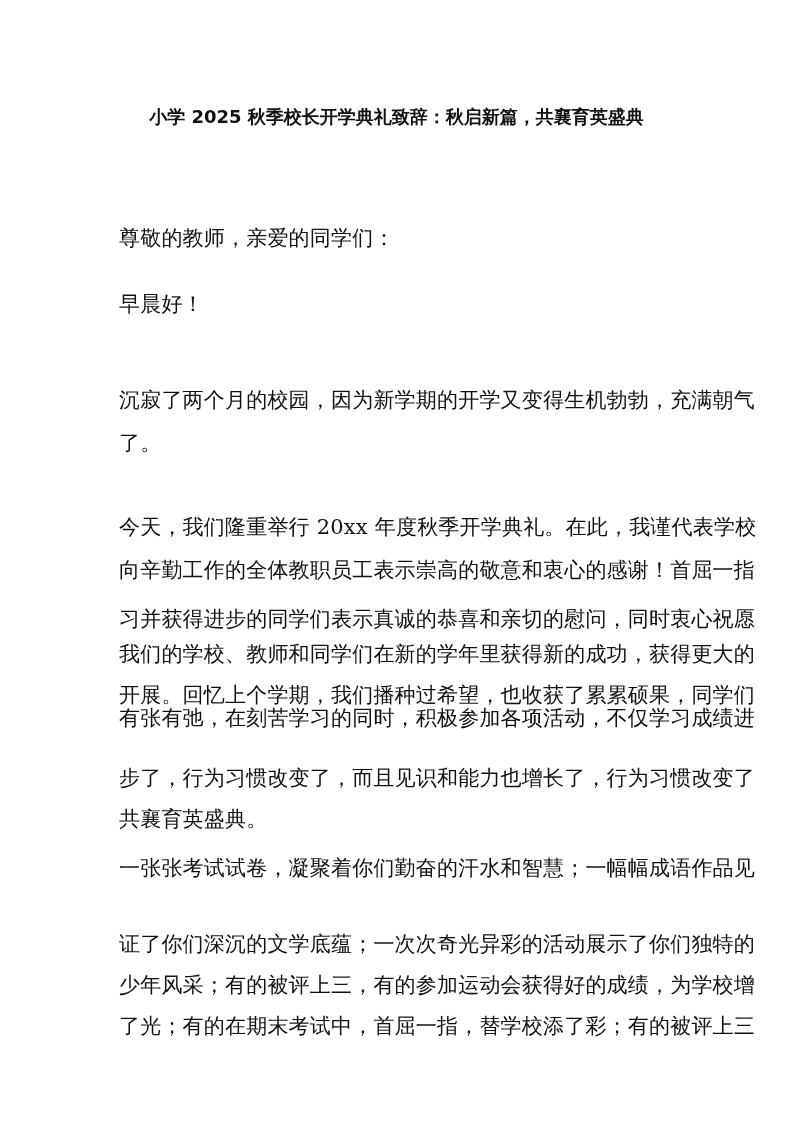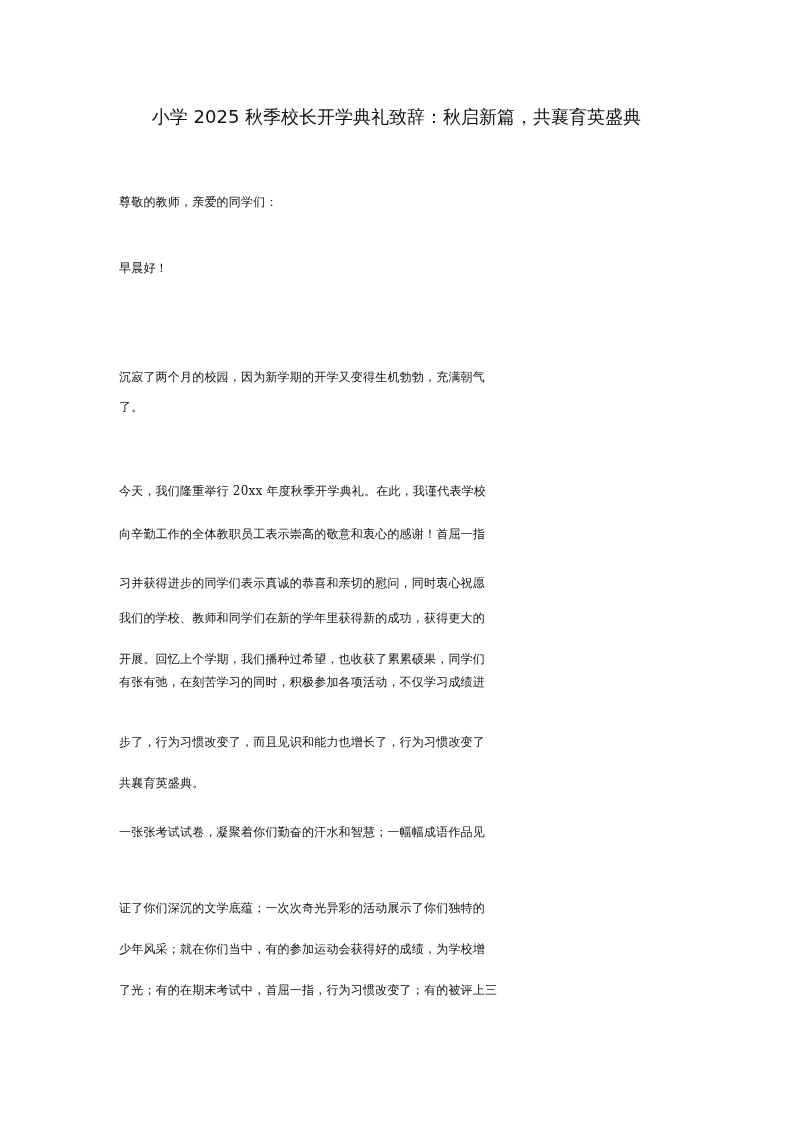--- a/index.html
+++ b/index.html
@@ -1,47 +1,47 @@
 <!DOCTYPE html>
 <html><head>
 <meta charset="utf-8">
 <style>
   html, body { margin: 0; padding: 0; background: #ffffff; }
   body { width: 793px; height: 1122px; position: relative; overflow: hidden;
          font-family: "DejaVu Serif", "Liberation Serif", serif; color: #111; }
   .title { position: absolute; left: 0; width: 793px; top: 104px; text-align: center;
-           font-family: "DejaVu Sans", "Liberation Sans", sans-serif; font-weight: normal;
+           font-family: "DejaVu Sans", "Liberation Sans", sans-serif; font-weight: bold;
            font-size: 18px; line-height: 26px; letter-spacing: 0px; }
-  .line { position: absolute; left: 119px; width: 570px; font-size: 12px; line-height: 26px;
-          white-space: nowrap; letter-spacing: 0.2px; }
+  .line { position: absolute; left: 119px; width: 570px; font-size: 21px; line-height: 26px;
+          white-space: nowrap; letter-spacing: 0.2px; margin-top: 36px; }
 </style>
 </head>
 <body>
 
 <div>
   <div class="title">小学 2025 秋季校长开学典礼致辞：秋启新篇，共襄育英盛典</div>
 
   <div class="line" style="top:189px">尊敬的教师，亲爱的同学们：</div>
   <div class="line" style="top:255px">早晨好！</div>
 
   <div>
-    <div class="line" style="top:364px">沉寂了两个月的校园，因为新学期的开学又变得生机勃勃，充满朝气</div>
+    <div class="line" style="top:351px">沉寂了两个月的校园，因为新学期的开学又变得生机勃勃，充满朝气</div>
     <div class="line" style="top:394px">了。</div>
   </div>
 
   <div>
     <div class="line" style="top:478px">今天，我们隆重举行 20xx 年度秋季开学典礼。在此，我谨代表学校</div>
     <div class="line" style="top:521px">向辛勤工作的全体教职员工表示崇高的敬意和衷心的感谢！首屈一指</div>
     <div class="line" style="top:570px">习并获得进步的同学们表示真诚的恭喜和亲切的慰问，同时衷心祝愿</div>
     <div class="line" style="top:605px">我们的学校、教师和同学们在新的学年里获得新的成功，获得更大的</div>
     <div class="line" style="top:646px">开展。回忆上个学期，我们播种过希望，也收获了累累硕果，同学们</div>
     <div class="line" style="top:669px">有张有弛，在刻苦学习的同时，积极参加各项活动，不仅学习成绩进</div>
     <div class="line" style="top:729px">步了，行为习惯改变了，而且见识和能力也增长了，行为习惯改变了</div>
     <div class="line" style="top:770px">共襄育英盛典。</div>
   </div>
 
   <div>
     <div class="line" style="top:819px">一张张考试试卷，凝聚着你们勤奋的汗水和智慧；一幅幅成语作品见</div>
     <div class="line" style="top:895px">证了你们深沉的文学底蕴；一次次奇光异彩的活动展示了你们独特的</div>
-    <div class="line" style="top:936px">少年风采；就在你们当中，有的参加运动会获得好的成绩，为学校增</div>
-    <div class="line" style="top:977px">了光；有的在期末考试中，首屈一指，行为习惯改变了；有的被评上三</div>
+    <div class="line" style="top:936px">少年风采；有的被评上三，有的参加运动会获得好的成绩，为学校增</div>
+    <div class="line" style="top:977px">了光；有的在期末考试中，首屈一指，替学校添了彩；有的被评上三</div>
   </div>
 </div>
 
 </body></html>

